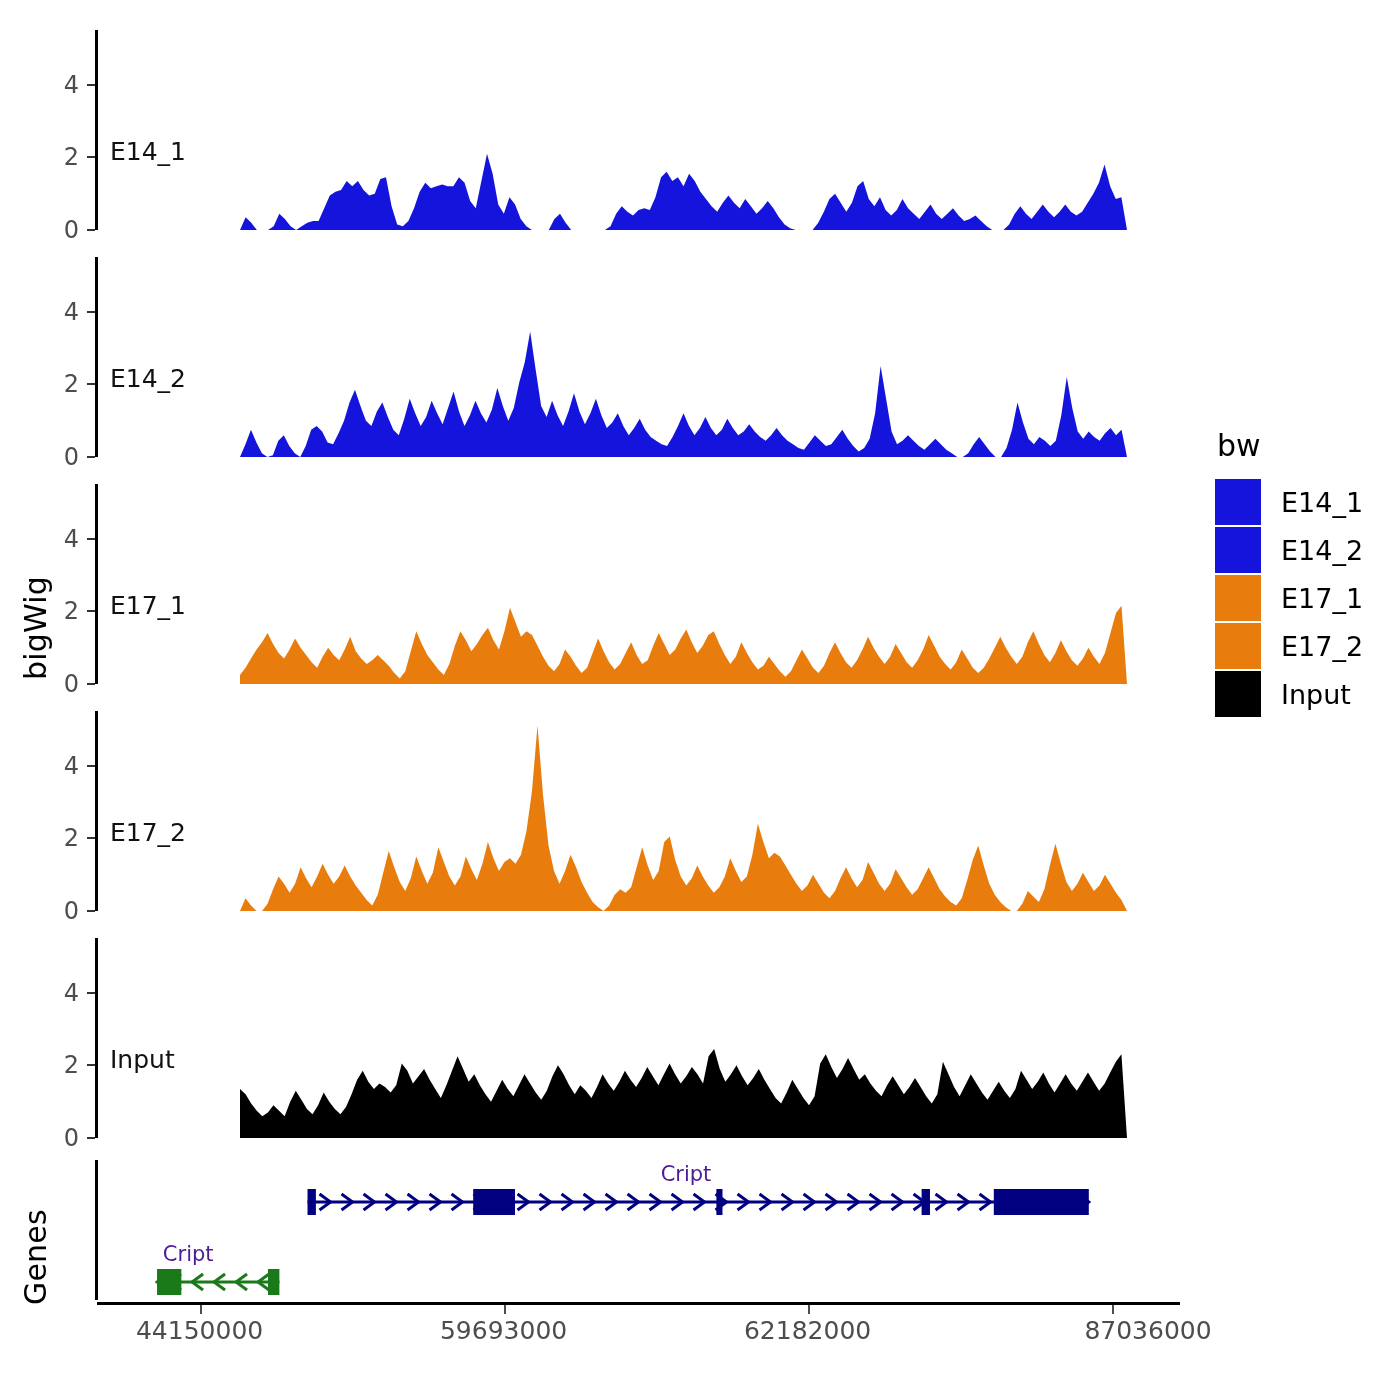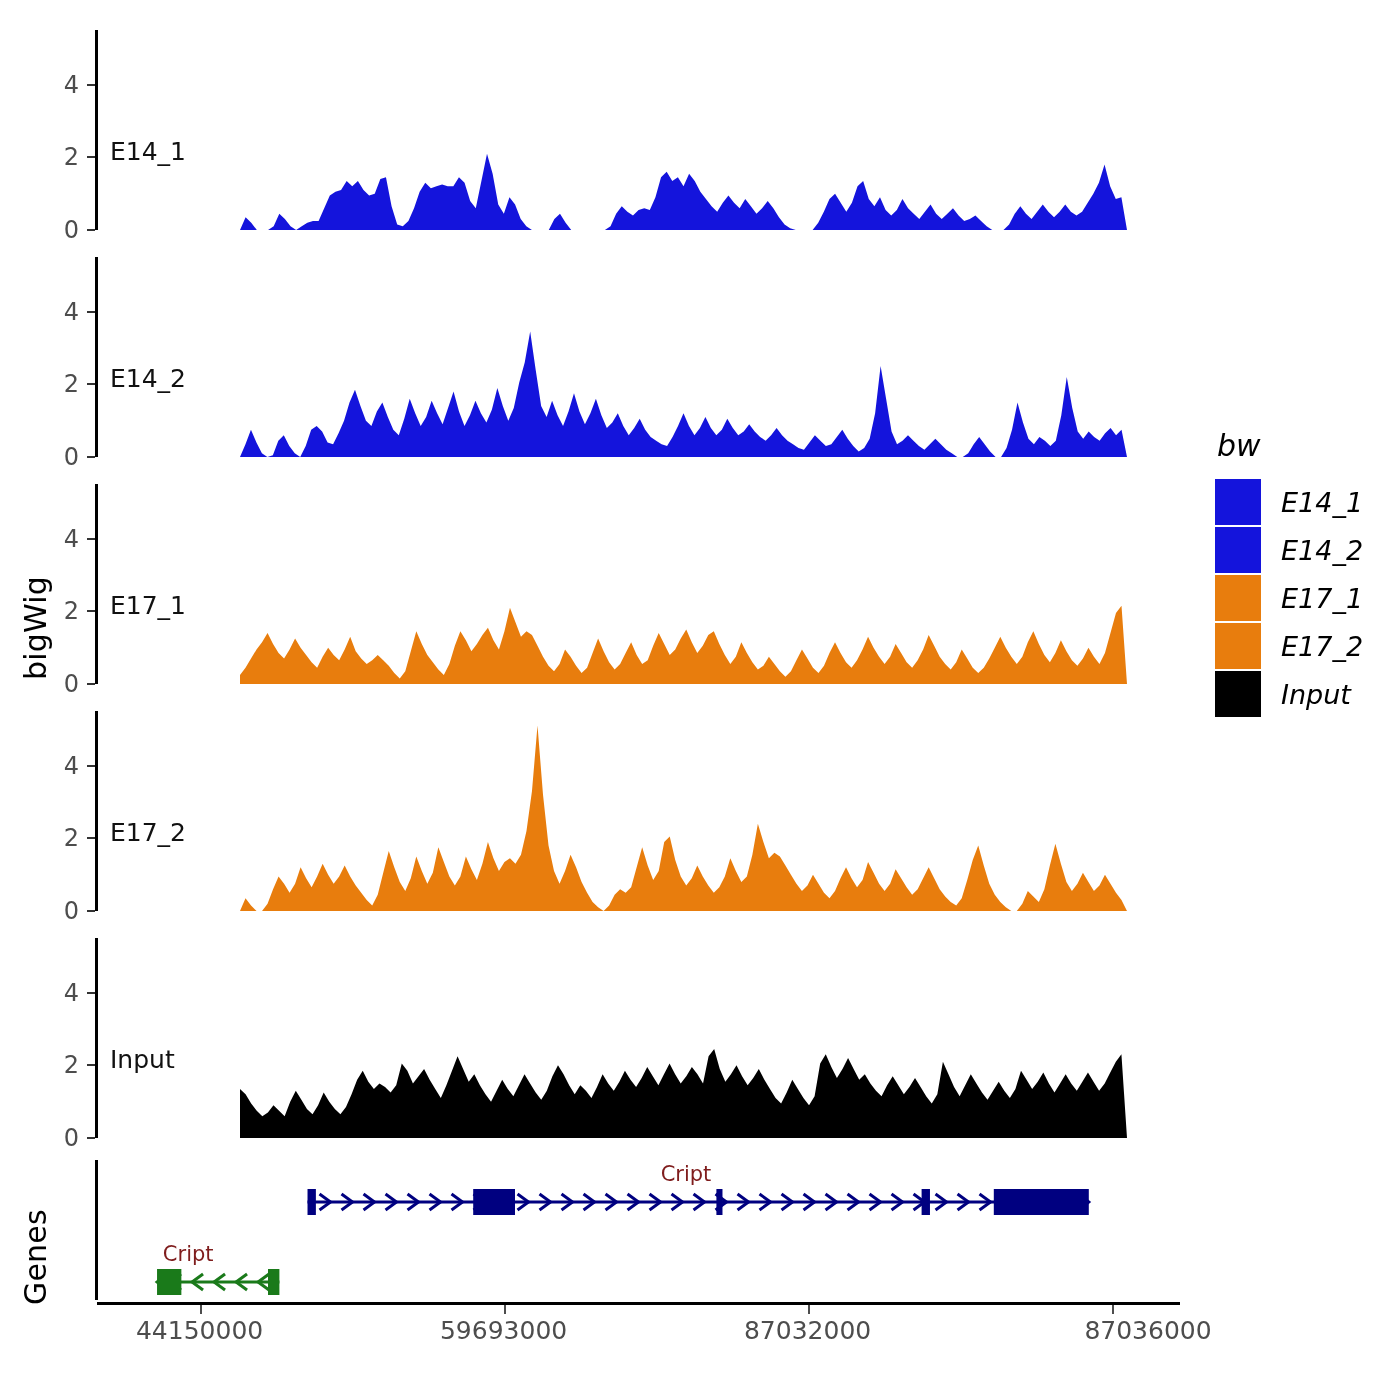--- a/index.html
+++ b/index.html
@@ -21,24 +21,24 @@
   .trackwrap{position:absolute;overflow:hidden;}
   .trackwrap svg{display:block;}
 
   
   .genepanel{position:absolute;}
   .geneaxis{position:absolute;background:#000;width:3px;}
   .xaxisline{position:absolute;background:#000;height:3px;}
   .xtick{position:absolute;background:#4d4d4d;width:2px;height:9px;}
   .xticklab{position:absolute;font-size:25px;color:#4d4d4d;
             text-align:center;transform:translateX(-50%);}
-  .genelabel{position:absolute;font-size:21px;color:#7f1d1d;
+  .genelabel{position:absolute;font-size:21px;color:#4c1d95;
              transform:translateX(-50%);white-space:nowrap;}
 
-  .legend{position:absolute;font-style:italic;}
+  .legend{position:absolute;}
   .legend-title{font-size:30px;color:#000;margin:0 0 16px 2px;}
   .legend-row{display:flex;align-items:center;margin-bottom:2px;}
   .legend-key{width:46px;height:46px;flex:none;}
   .legend-text{font-size:27px;color:#000;margin-left:20px;white-space:nowrap;}
 </style>
 </head>
 <body>
 
 <div id="root">
 
@@ -189,21 +189,21 @@
       <div class="genelabel" style="left: 93.2px; top: 82px;">Cript</div>
     </div>
 
   <div class="xaxisline" style="left:97px;top:1302px;width:1083px;"></div>
   <div id="xticks">
       <div class="xtick" style="left: 199.6px; top: 1305px;"></div>
       <div class="xticklab" style="left: 199.6px; top: 1316px;">44150000</div>
       <div class="xtick" style="left: 503.6px; top: 1305px;"></div>
       <div class="xticklab" style="left: 503.6px; top: 1316px;">59693000</div>
       <div class="xtick" style="left: 807.6px; top: 1305px;"></div>
-      <div class="xticklab" style="left: 807.6px; top: 1316px;">87032000</div>
+      <div class="xticklab" style="left: 807.6px; top: 1316px;">62182000</div>
       <div class="xtick" style="left: 1111.6px; top: 1305px;"></div>
       <div class="xticklab" style="left: 1148px; top: 1316px; text-align: right;">87036000</div>
     </div>
 
   <div class="legend" style="left:1215px;top:428px;">
     <div class="legend-title">bw</div>
     <div id="legend-items">
         <div class="legend-row">
           <span class="legend-key" style="background: rgb(20, 20, 220);"></span>
           <span class="legend-text">E14_1</span>

